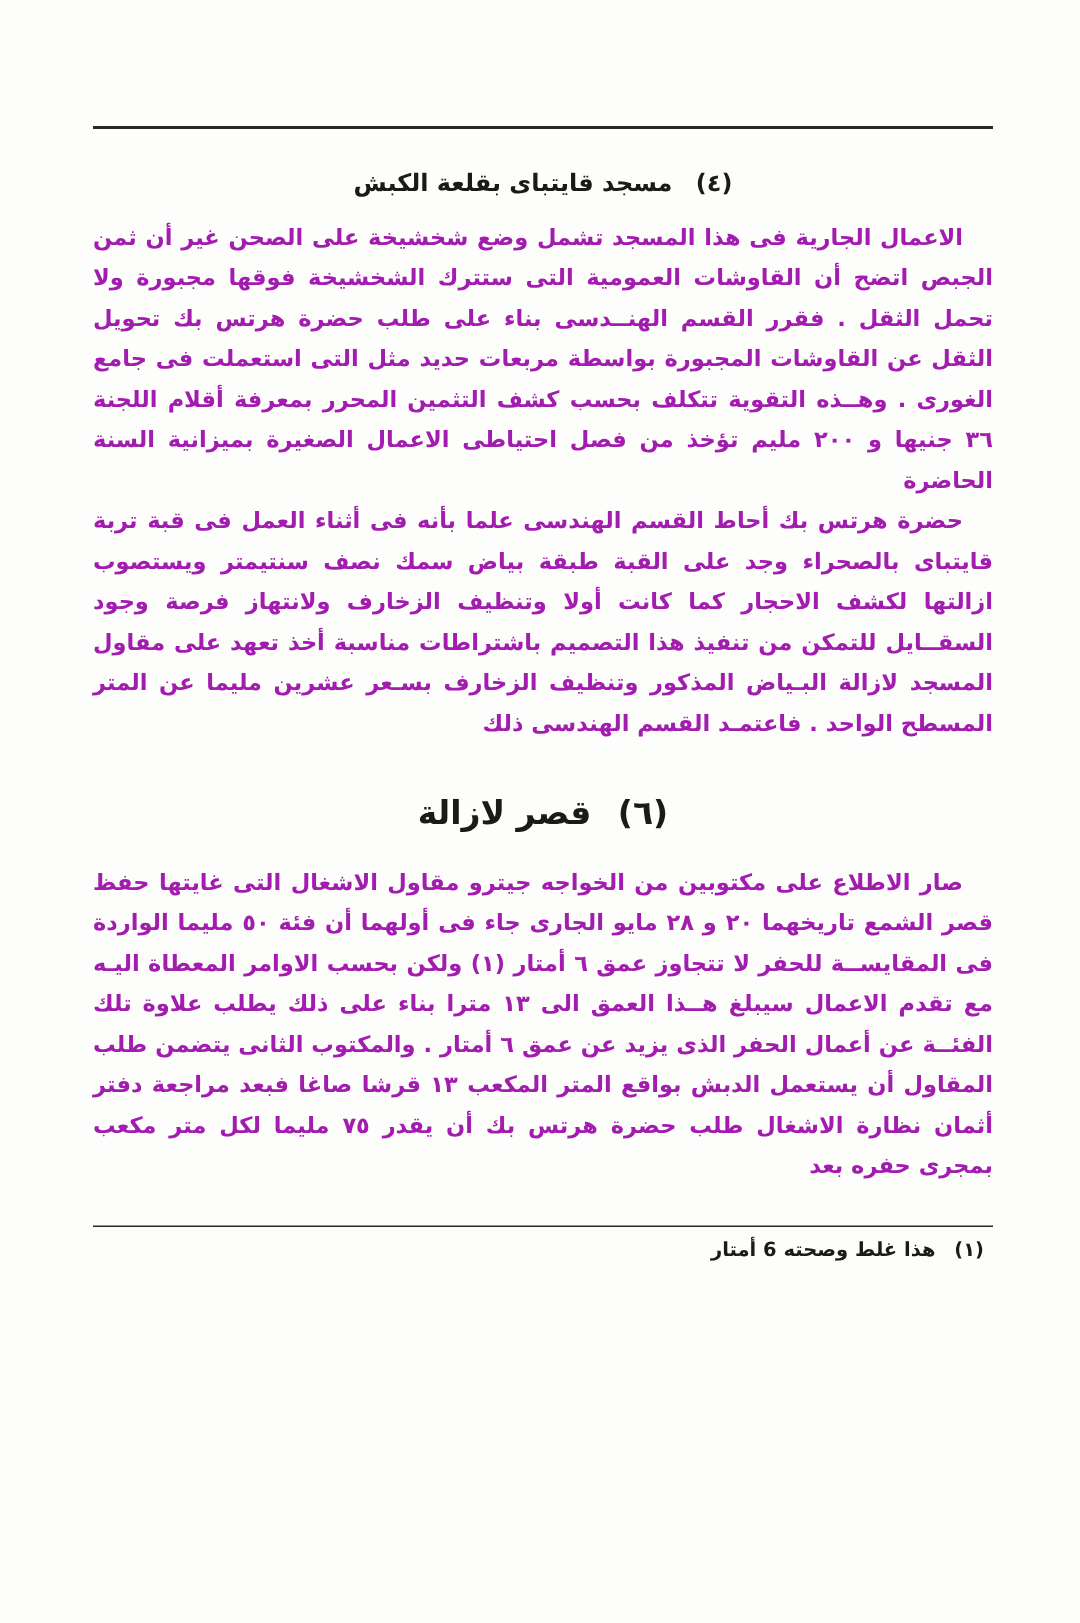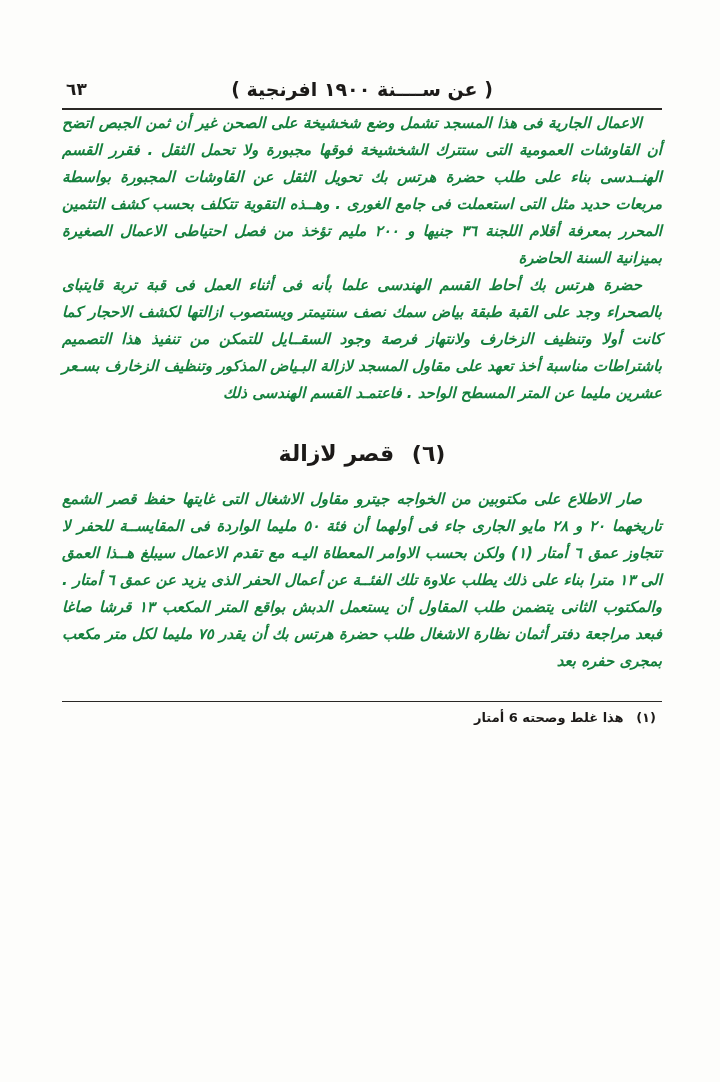--- a/index.html
+++ b/index.html
@@ -73,22 +73,21 @@
     margin-bottom: 20px;
   }
 
   .body-text {
     font-size: 15px;
     font-weight: 600;
     line-height: 27px;
     text-align: justify;
     text-justify: inter-word;
     text-indent: 20px;
-    color: #15803d;
-    font-style: italic;
+    color: #a21caf;
   }
 
   
   .footnote-block {
     margin-top: 26px;
   }
   .footnote-rule {
     border: 0;
     border-top: 1.5px solid #2a2825;
     margin-bottom: 8px;
@@ -100,30 +99,29 @@
     padding-right: 6px;
   }
   .footnote-text .fn-marker { margin-left: 8px; }
 </style>
 </head>
 <body>
 
 <div class="scan-page">
   <div class="page-inner">
 
-    <div class="page-header">
-      <div class="page-number">٦٣</div>
-      <div class="header-title">( عن ســــنة ١٩٠٠ افرنجية )</div>
-      <div></div>
-    </div>
     <hr class="header-rule">
 
     <div class="content">
 
       <div>
+        <h2 class="section-heading">
+          <span class="sec-num">(٤)</span>
+          <span>مسجد قايتباى بقلعة الكبش</span>
+        </h2>
         <p class="body-text">الاعمال الجارية فى هذا المسجد تشمل وضع شخشيخة على الصحن غير أن ثمن الجبص اتضح أن القاوشات العمومية التى ستترك الشخشيخة فوقها مجبورة ولا تحمل الثقل . فقرر القسم الهنــدسى بناء على طلب حضرة هرتس بك تحويل الثقل عن القاوشات المجبورة بواسطة مربعات حديد مثل التى استعملت فى جامع الغورى . وهــذه التقوية تتكلف بحسب كشف التثمين المحرر بمعرفة أقلام اللجنة ٣٦ جنيها و ٢٠٠ مليم تؤخذ من فصل احتياطى الاعمال الصغيرة بميزانية السنة الحاضرة</p>
       </div>
 
       <div>
         <p class="body-text">حضرة هرتس بك أحاط القسم الهندسى علما بأنه فى أثناء العمل فى قبة تربة قايتباى بالصحراء وجد على القبة طبقة بياض سمك نصف سنتيمتر ويستصوب ازالتها لكشف الاحجار كما كانت أولا وتنظيف الزخارف ولانتهاز فرصة وجود السقــايل للتمكن من تنفيذ هذا التصميم باشتراطات مناسبة أخذ تعهد على مقاول المسجد لازالة البـياض المذكور وتنظيف الزخارف بسـعر عشرين مليما عن المتر المسطح الواحد . فاعتمـد القسم الهندسى ذلك</p>
       </div>
 
       <div>
         <h2 class="section-heading large">
           <span class="sec-num">(٦)</span>

